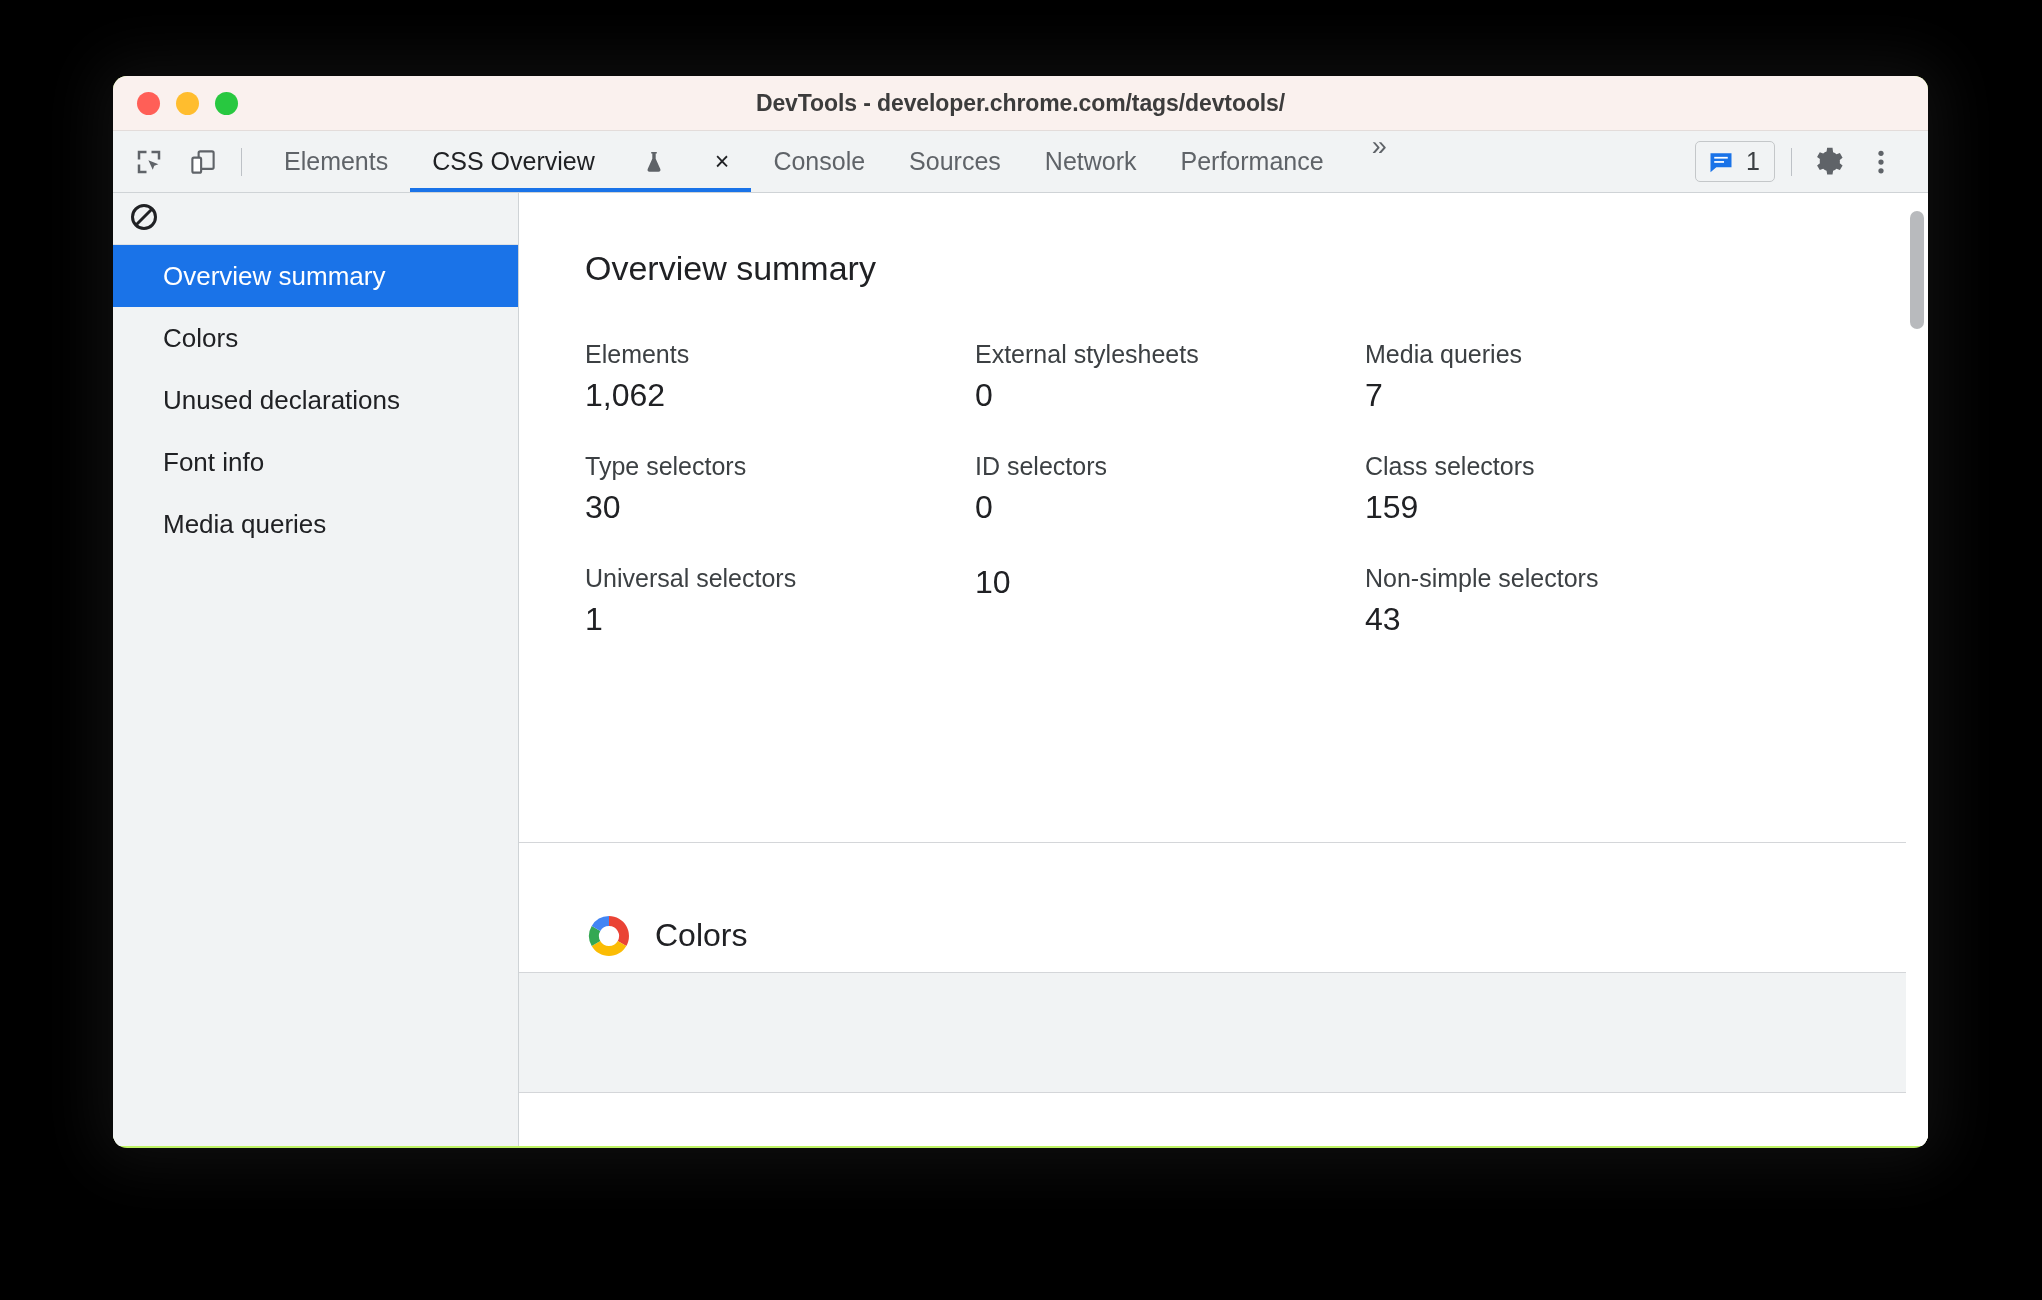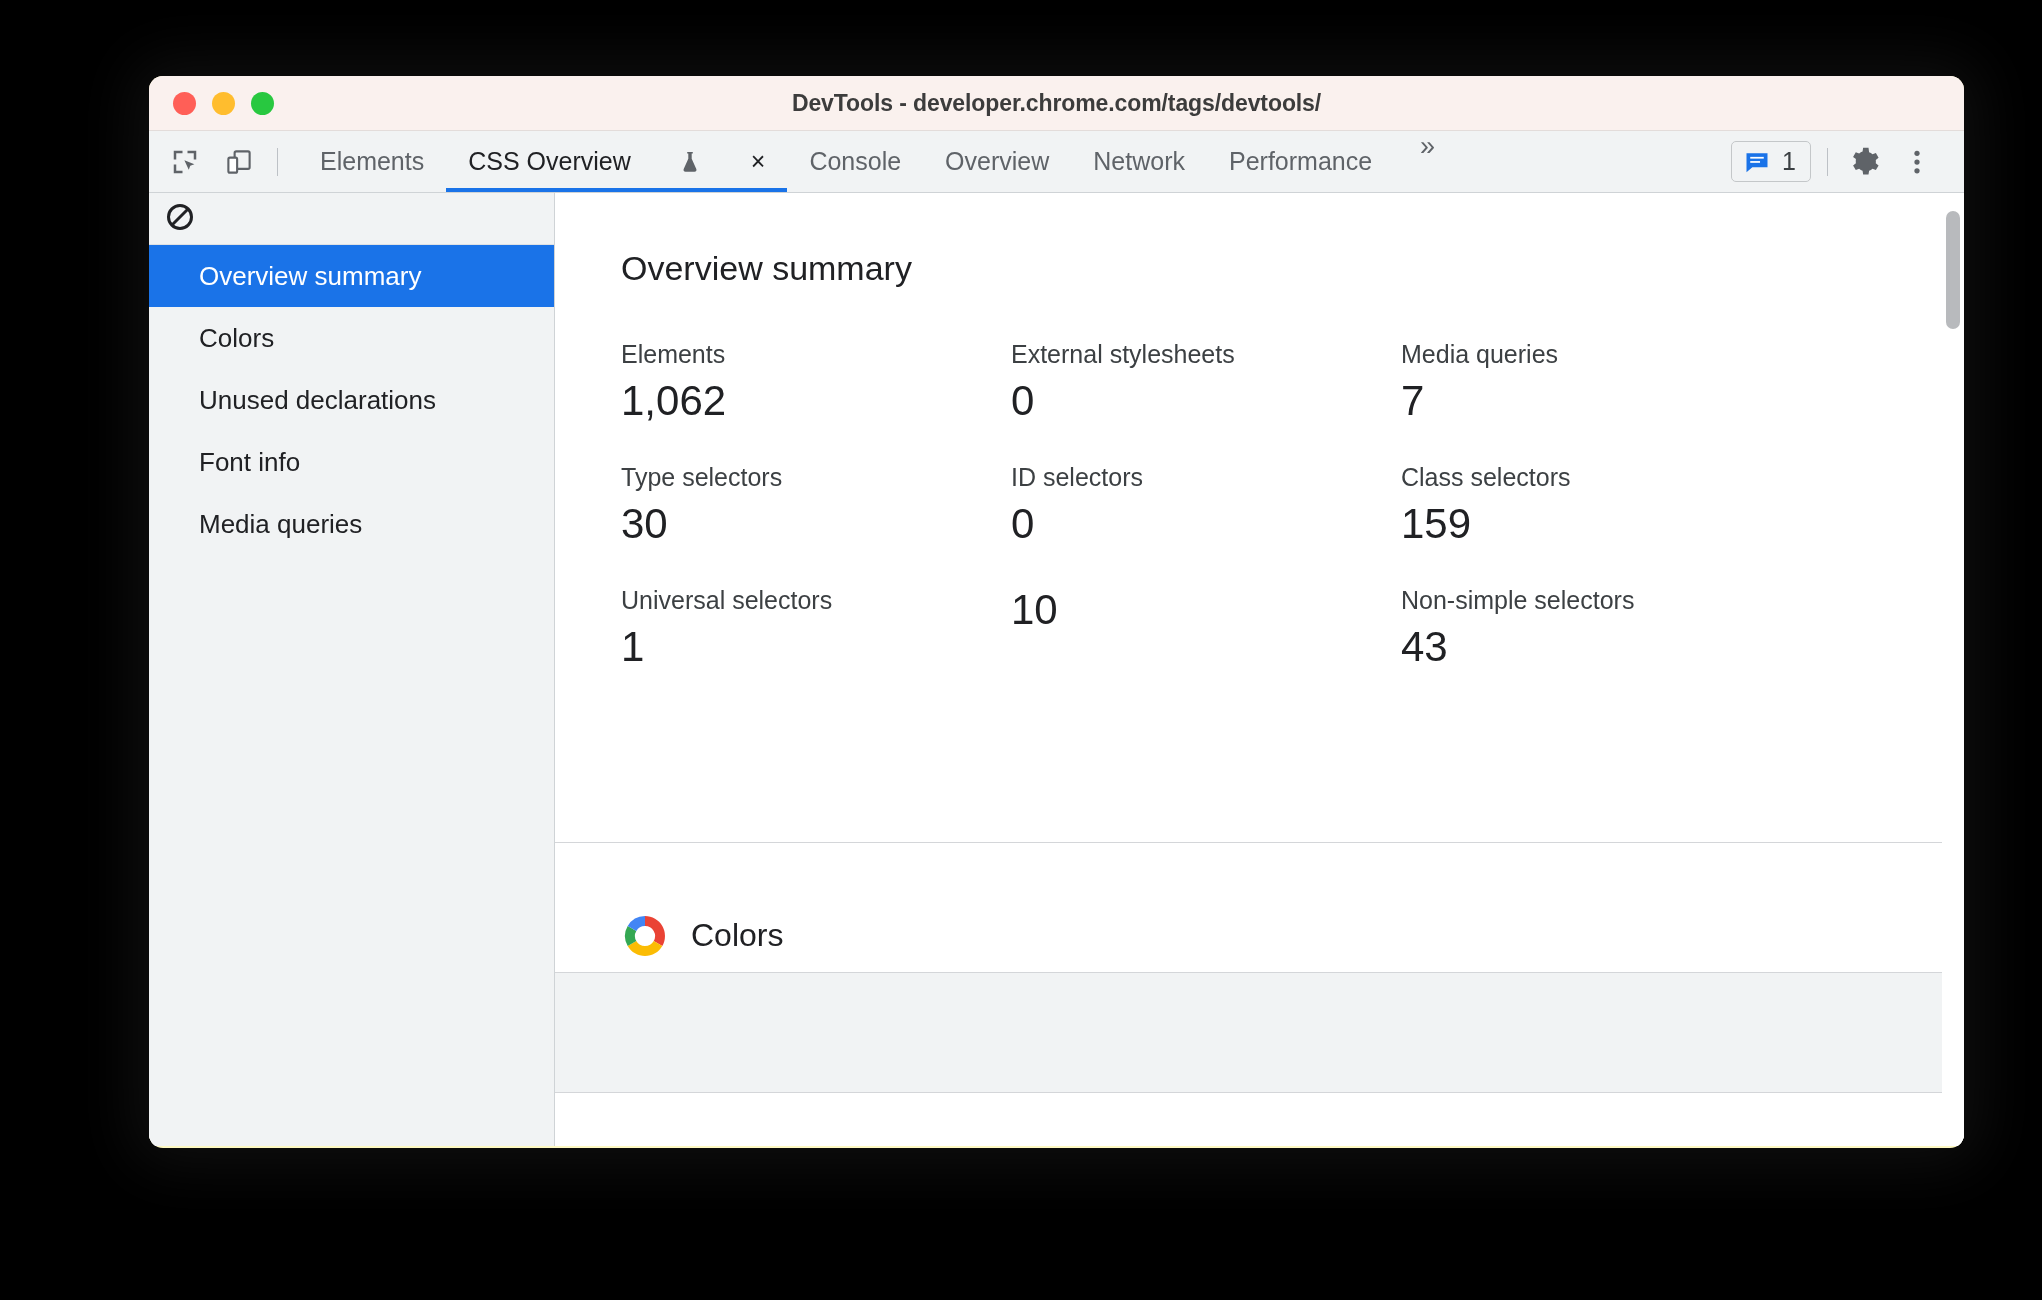--- a/index.html
+++ b/index.html
@@ -19,25 +19,24 @@
     background: #000000;
   }
 
   
   .window {
     position: absolute;
     left: 113px;
     top: 76px;
     width: 1815px;
     height: 1072px;
-    background: #fef9c3;
+    background: #bef264;
     border-radius: 14px;
     overflow: hidden;
     box-shadow: 0 0 60px 18px rgba(255,255,255,0.06);
-    margin-left: 36px;
   }
 
   
   .titlebar {
     position: relative;
     height: 55px;
     background: #faf1ee;
     border-bottom: 1px solid #e3dcda;
     display: flex;
     align-items: center;
@@ -220,21 +219,21 @@
     display: grid;
     grid-template-columns: 390px 390px 390px;
     row-gap: 38px;
   }
   .stat-label {
     font-size: 25px;
     color: #3c4043;
     margin-bottom: 8px;
   }
   .stat-value {
-    font-size: 42px;
+    font-size: 32px;
     color: #202124;
   }
 
   .panel-colors {
     display: flex;
     align-items: center;
     gap: 22px;
     padding: 56px 0 0 66px;
     height: 130px;
     border-bottom: 1px solid #d4d6d9;
@@ -309,21 +308,21 @@
             <svg width="22" height="24" viewBox="0 0 20 24">
               <path d="M7.2 2h5.6v1.6h-1.1v5.2l4.6 10.2c.6 1.3-.3 2.8-1.8 2.8H5.5c-1.5 0-2.4-1.5-1.8-2.8l4.6-10.2V3.6H7.2V2z" fill="#5f6368"></path>
             </svg>
           </span>
           <span class="closex">×</span>
         </div>
         <div class="tab">
           <span>Console</span>
         </div>
         <div class="tab">
-          <span>Overview</span>
+          <span>Sources</span>
         </div>
         <div class="tab">
           <span>Network</span>
         </div>
         <div class="tab">
           <span>Performance</span>
         </div>
         <div class="chev">»</div>
       </div>
 

